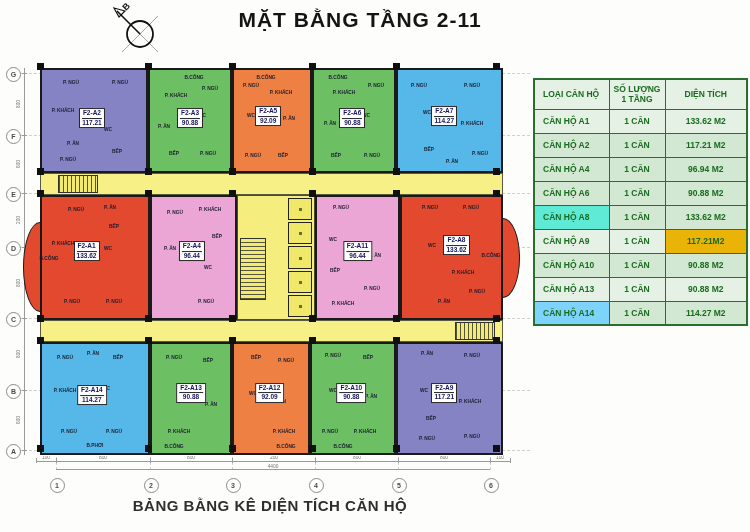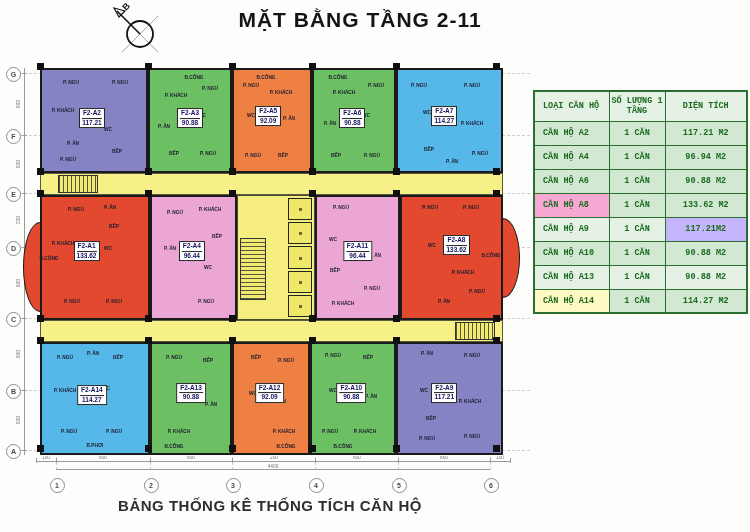--- a/index.html
+++ b/index.html
@@ -49,21 +49,21 @@
   .core{position:absolute;background:#f5ee7e;border:1px solid #4a4a35;box-sizing:border-box;}
   .stair{position:absolute;background:#f2ea72;border:1px solid #333;box-sizing:border-box;}
   .stair.v{background-image:repeating-linear-gradient(90deg,#55553a 0,#55553a 1px,transparent 1px,transparent 4px);}
   .stair.h{background-image:repeating-linear-gradient(0deg,#55553a 0,#55553a 1px,transparent 1px,transparent 4px);}
   .liftcol{position:absolute;display:flex;flex-direction:column;}
   .lift{flex:1;margin:1px;border:1px solid #222;background:#f0e868;position:relative;}
   .lift:after{content:"";position:absolute;left:50%;top:50%;width:3px;height:3px;margin:-1px;background:#6a6a40;}
   .arc{position:absolute;border-radius:50%;border:1.5px solid #1a1a1a;box-sizing:border-box;z-index:0;}
   .colmark{position:absolute;width:7px;height:7px;background:#101010;z-index:2;}
   
-  #table-wrap{position:absolute;left:533px;top:90px;z-index:1;font-family:Liberation Mono, monospace;}
+  #table-wrap{position:absolute;left:533px;top:78px;z-index:1;}
   table.area{border-collapse:collapse;border:2px solid #2a6f2f;}
   table.area th, table.area td{
     border:1px solid #2a6f2f;font-size:8.5px;font-weight:bold;color:#1a6b1f;
     text-align:center;padding:0 2px;box-sizing:border-box;
   }
   table.area th{height:30px;line-height:1.2;}
   table.area td{height:24px;}
   .c1{width:75px;text-align:left !important;padding-left:8px !important;}
   .c2{width:56px;}
   .c3{width:82px;}
@@ -381,56 +381,61 @@
   <table class="area">
     <thead>
         <tr id="thead-row">
           <th class="c1" style="background: rgb(228, 241, 228);">LOẠI CĂN HỘ</th>
           <th class="c2" style="background: rgb(228, 241, 228);">SỐ LƯỢNG 1 TẦNG</th>
           <th class="c3" style="background: rgb(228, 241, 228);">DIỆN TÍCH</th>
         </tr>
       </thead>
     <tbody id="tbody">
         <tr>
+          <td class="c1" style="background: rgb(228, 241, 228);">CĂN HỘ A1</td>
+          <td class="c2" style="background: rgb(228, 241, 228);">1 CĂN</td>
+          <td class="c3" style="background: rgb(228, 241, 228);">133.62 M2</td>
+        </tr>
+        <tr>
           <td class="c1" style="background: rgb(210, 232, 210);">CĂN HỘ A2</td>
           <td class="c2" style="background: rgb(210, 232, 210);">1 CĂN</td>
           <td class="c3" style="background: rgb(210, 232, 210);">117.21 M2</td>
         </tr>
         <tr>
           <td class="c1" style="background: rgb(210, 232, 210);">CĂN HỘ A4</td>
           <td class="c2" style="background: rgb(210, 232, 210);">1 CĂN</td>
           <td class="c3" style="background: rgb(210, 232, 210);">96.94 M2</td>
         </tr>
         <tr>
           <td class="c1" style="background: rgb(210, 232, 210);">CĂN HỘ A6</td>
           <td class="c2" style="background: rgb(210, 232, 210);">1 CĂN</td>
           <td class="c3" style="background: rgb(210, 232, 210);">90.88 M2</td>
         </tr>
         <tr>
-          <td class="c1" style="background: #f9a8d4;">CĂN HỘ A8</td>
+          <td class="c1" style="background: #5eead4;">CĂN HỘ A8</td>
           <td class="c2" style="background: rgb(210, 232, 210);">1 CĂN</td>
           <td class="c3" style="background: rgb(210, 232, 210);">133.62 M2</td>
         </tr>
         <tr>
           <td class="c1" style="background: rgb(228, 241, 228);">CĂN HỘ A9</td>
           <td class="c2" style="background: rgb(228, 241, 228);">1 CĂN</td>
-          <td class="c3" style="background: #c4b5fd;">117.21M2</td>
+          <td class="c3" style="background: #eab308;">117.21M2</td>
         </tr>
         <tr>
           <td class="c1" style="background: rgb(210, 232, 210);">CĂN HỘ A10</td>
           <td class="c2" style="background: rgb(210, 232, 210);">1 CĂN</td>
           <td class="c3" style="background: rgb(210, 232, 210);">90.88 M2</td>
         </tr>
         <tr>
           <td class="c1" style="background: rgb(228, 241, 228);">CĂN HỘ A13</td>
           <td class="c2" style="background: rgb(228, 241, 228);">1 CĂN</td>
           <td class="c3" style="background: rgb(228, 241, 228);">90.88 M2</td>
         </tr>
         <tr>
-          <td class="c1" style="background: #fef9c3;">CĂN HỘ A14</td>
+          <td class="c1" style="background: #7dd3fc;">CĂN HỘ A14</td>
           <td class="c2" style="background: rgb(210, 232, 210);">1 CĂN</td>
           <td class="c3" style="background: rgb(210, 232, 210);">114.27 M2</td>
         </tr>
       </tbody>
   </table>
 </div>
 
-<div id="caption">BẢNG THỐNG KÊ THỐNG TÍCH CĂN HỘ</div>
+<div id="caption">BẢNG BẰNG KÊ DIỆN TÍCH CĂN HỘ</div>
 
 </body></html>

